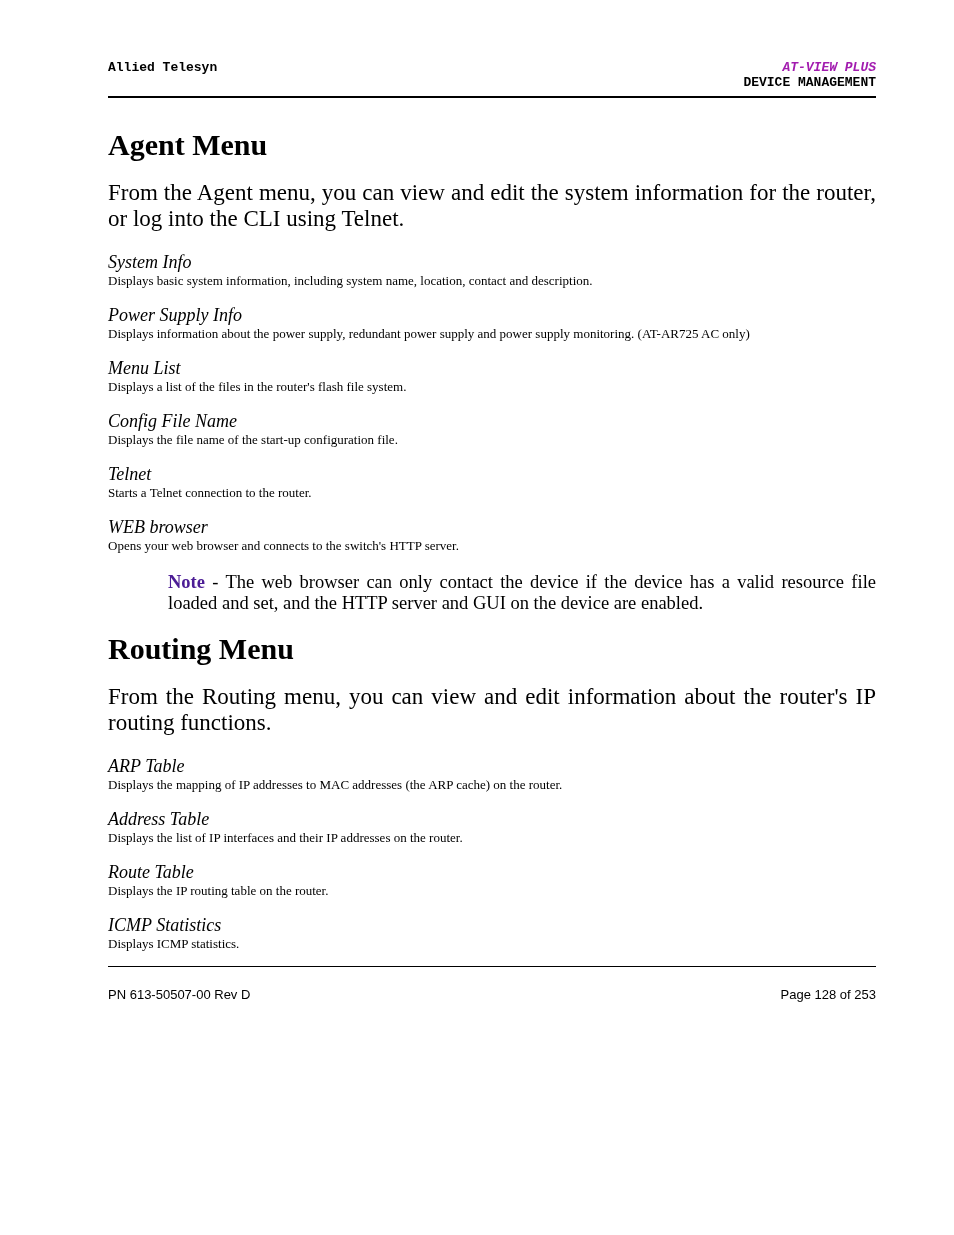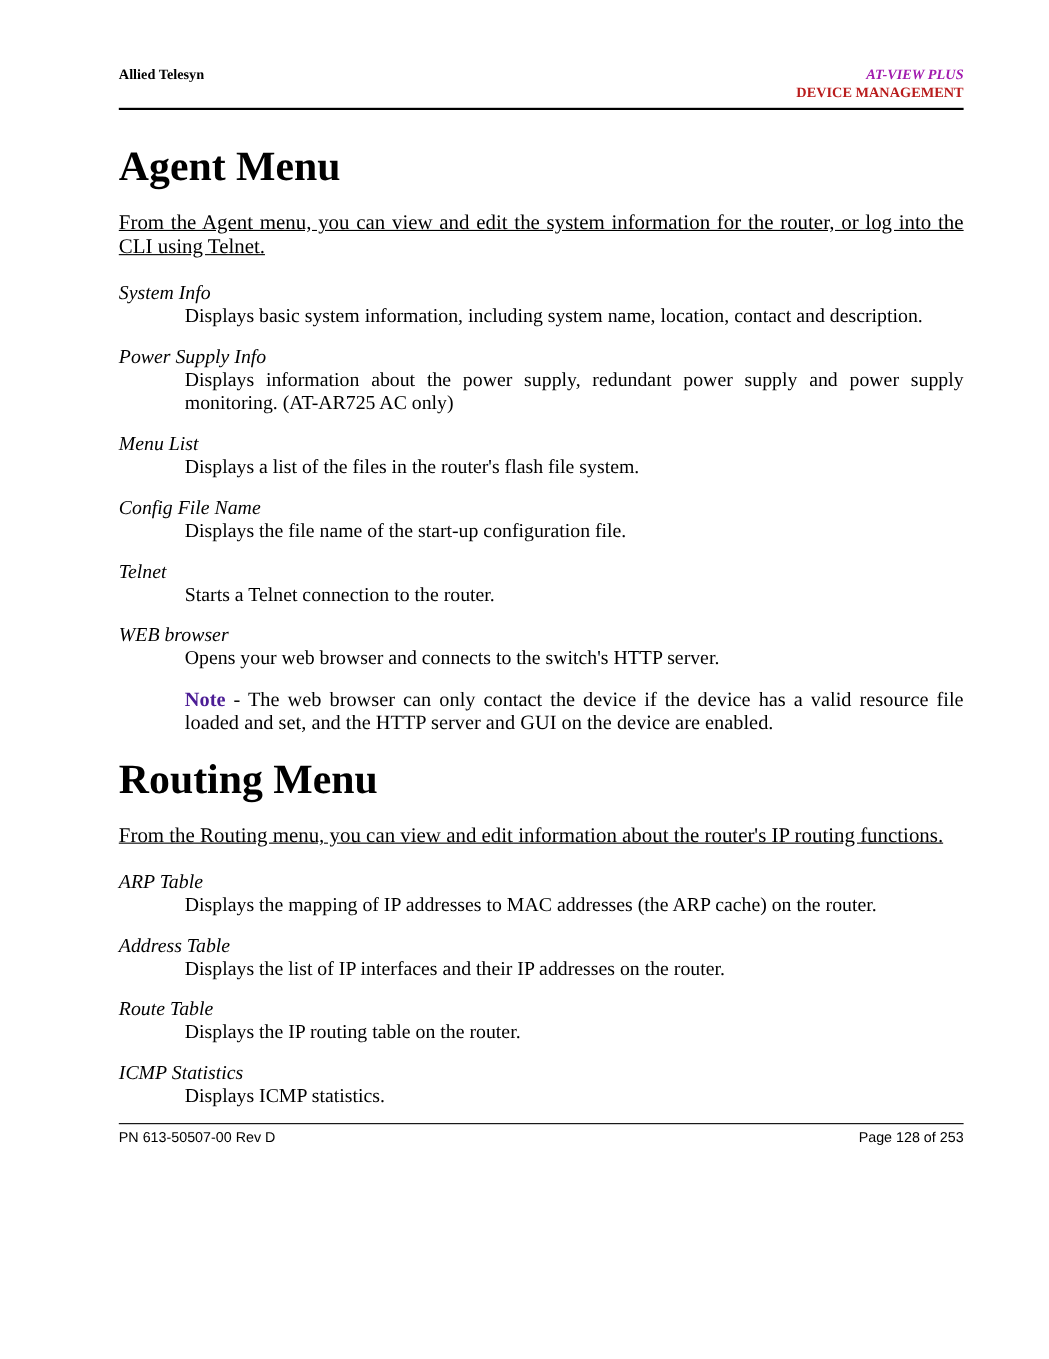--- a/index.html
+++ b/index.html
@@ -14,65 +14,63 @@
     padding: 60px 78px 40px 108px;
     box-sizing: border-box;
   }
   .header {
     display: flex;
     justify-content: space-between;
     align-items: flex-start;
     border-bottom: 2px solid #000;
     padding-bottom: 6px;
     margin-bottom: 30px;
-    font-family: Liberation Serif, serif;
+    font-family: Liberation Mono, monospace;
     font-size: 13px;
     font-weight: bold;
   }
   .header-left {}
   .header-right { text-align: right; }
   .header-right .line1 { color: #a21caf; font-style: italic; }
-  .header-right .line2 { color: #b91c1c; }
+  .header-right .line2 { color: #000000; }
   h1 {
-    font-size: 38px;
+    font-size: 30px;
     font-weight: bold;
     margin: 18px 0 18px 0;
   }
   p.intro {
-    font-size: 19px;
+    font-size: 23px;
     margin: 0 0 20px 0;
     text-align: justify;
-    text-decoration: underline;
   }
   .item {
     margin-top: 16px;
   }
   .item-title {
     font-style: italic;
     font-size: 18px;
   }
   .item-desc {
-    margin-left: 60px;
-    font-size: 18px;
+    font-size: 13px;
     text-align: justify;
   }
   .note-block {
     margin-left: 60px;
     margin-top: 18px;
     font-size: 18.5px;
     text-align: justify;
   }
   .note-label {
     color: #4c1d95;
     font-weight: bold;
   }
   .footer {
     border-top: 1px solid #000;
     margin-top: 14px;
-    padding-top: 4px;
+    padding-top: 20px;
     display: flex;
     justify-content: space-between;
     font-family: Arial, Helvetica, sans-serif;
     font-size: 13px;
   }
 </style>
 </head>
 <body>
 
 <div class="page">

